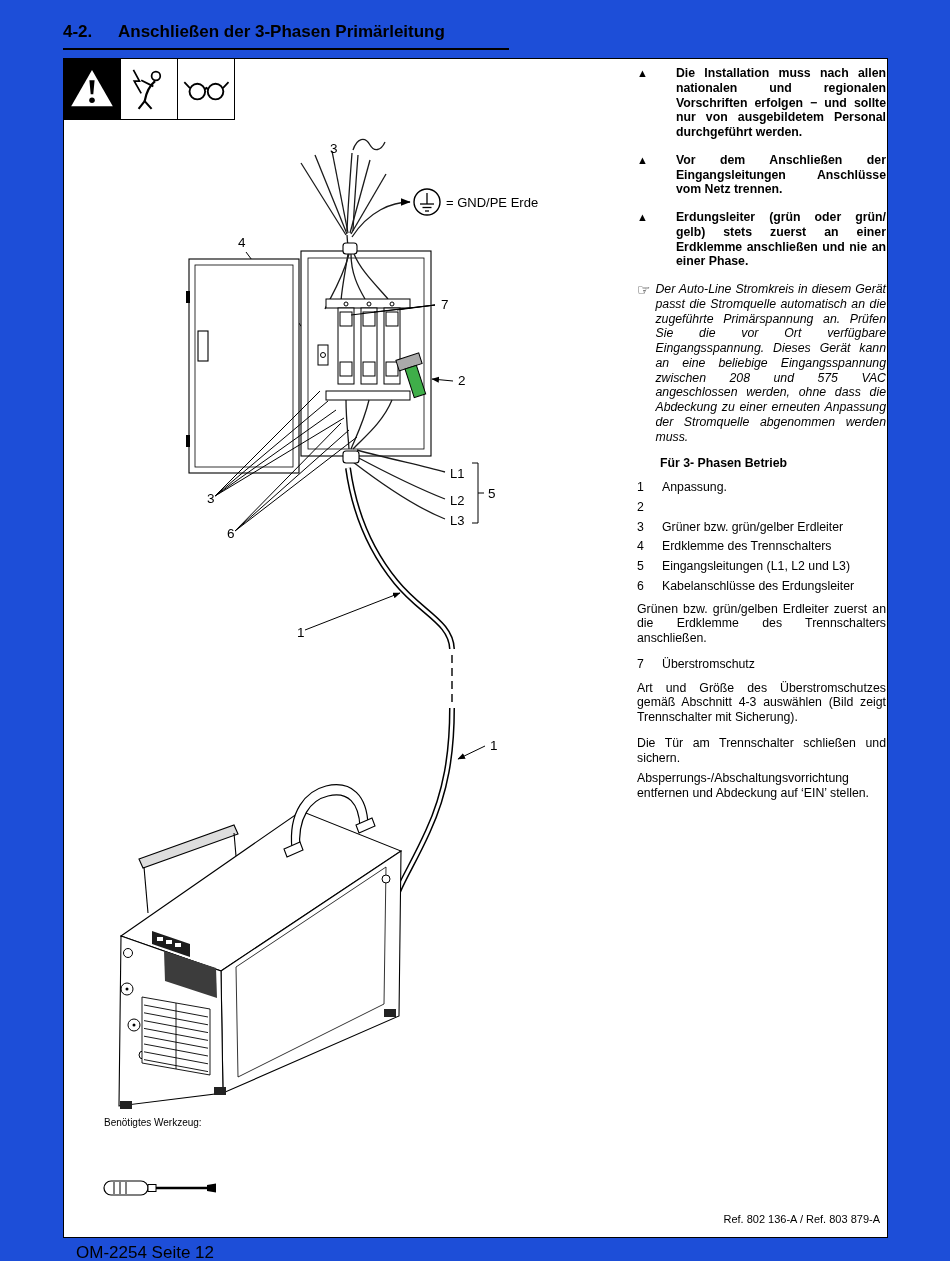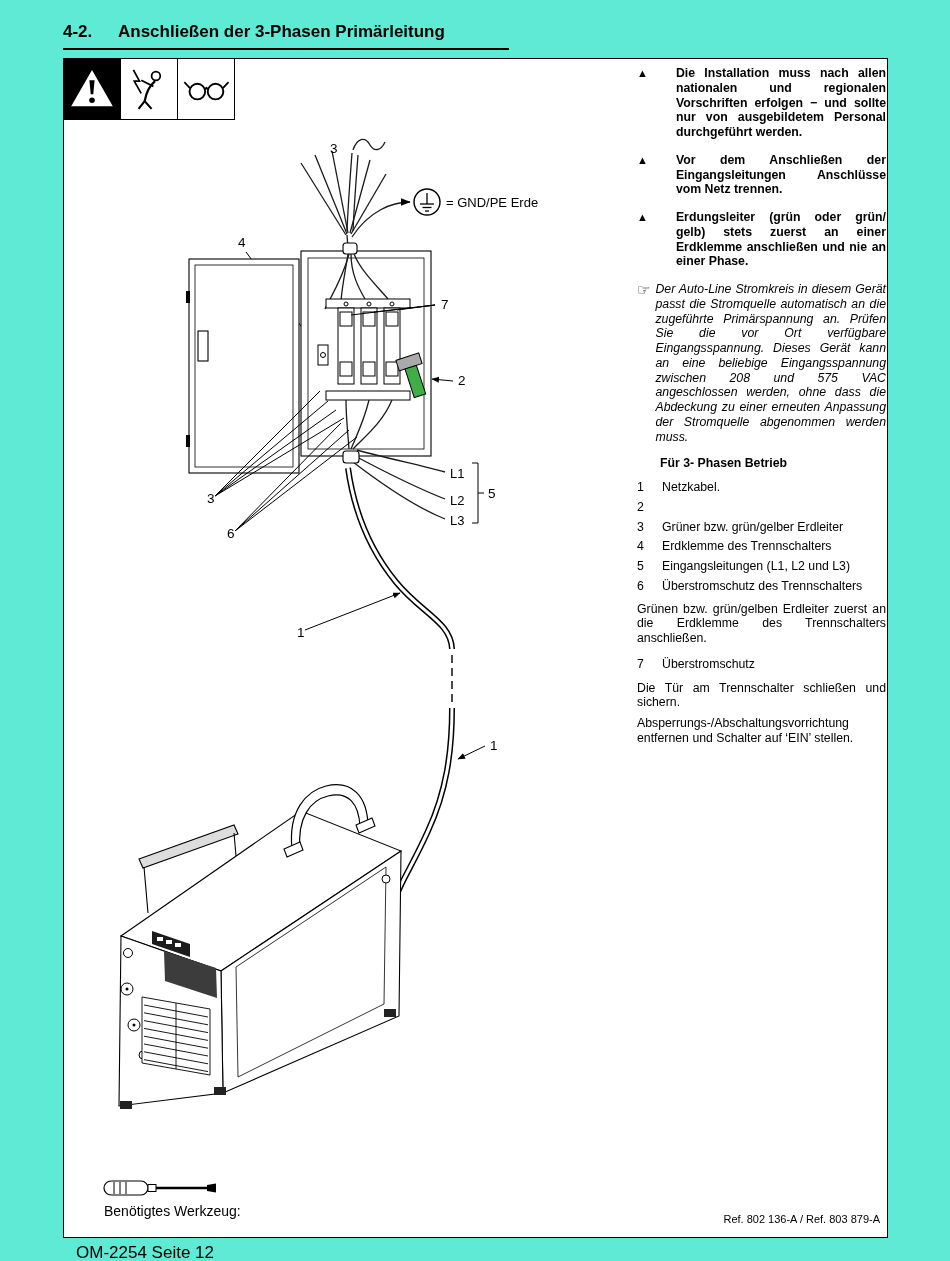--- a/index.html
+++ b/index.html
@@ -1,18 +1,18 @@
 <!DOCTYPE html>
 <html><head>
 <meta charset="utf-8">
 <style>
   * { margin:0; padding:0; box-sizing:border-box; }
   html,body { background:#fff; }
   body { width:950px; height:1261px; font-family:"Liberation Sans", sans-serif; color:#000; position:relative; }
-  .page { position:relative; width:950px; height:1261px; background:#5eead4; overflow:hidden; }
+  .page { position:relative; width:950px; height:1261px; background:#1d4ed8; overflow:hidden; }
 
   .title { position:absolute; left:63px; top:22px; width:446px; font-size:17px; font-weight:bold;
            border-bottom:2px solid #000; padding-bottom:6px; }
   .title .num { display:inline-block; width:55px; }
 
   .content-box { position:absolute; left:63px; top:58px; width:825px; height:1180px; border:1px solid #000; background:#fff; }
 
   .diagram-svg { position:absolute; left:0; top:0; }
 
   .safety-icons { position:absolute; left:-1px; top:-1px; display:flex; }
@@ -29,21 +29,21 @@
   .note p { text-align:justify; }
   .for-heading { font-size:12.3px; font-weight:bold; margin:1px 0 9px;padding-left:23px; }
   .legend { margin-bottom:8px; }
   .legend-item { display:flex; margin-bottom:5px; }
   .legend-item .lnum { width:25px; flex:none; }
   .para { text-align:justify; margin-bottom:11px; }
   .para.tight { margin-bottom:6px; }
   .item7 { margin:0 0 9px; }
 
   .ref { position:absolute; right:7px; bottom:12px; font-size:11px; }
-  .tools-label { position:absolute; left:40px; top:1144px; font-size:14px; }
+  .tools-label { position:absolute; left:40px; top:1058px; font-size:10px; }
   .page-footer { position:absolute; left:76px; top:1243px; font-size:17px; }
 
   .lbl { font:13px "Liberation Sans", sans-serif; fill:#000; }
   .big { font:13.5px "Liberation Sans", sans-serif; fill:#000; }
   .ldr { stroke:#000; stroke-width:1; fill:none; }
   .wire { stroke:#1a1a1a; stroke-width:1.3; fill:none; }
   .thin { stroke:#000; stroke-width:0.8; fill:none; }
   .part { fill:#fff; stroke:#000; stroke-width:1.1; }
 </style>
 </head>
@@ -301,52 +301,53 @@
       <div class="note">
         <span class="hand">☞</span>
         <p>Der Auto-Line Stromkreis in diesem Gerät passt die Stromquelle automatisch an die zugeführte Primärspannung an. Prüfen Sie die vor Ort verfügbare Eingangsspannung. Dieses Gerät kann an eine beliebige Eingangsspannung zwischen 208 und 575 VAC angeschlossen werden, ohne dass die Abdeckung zu einer erneuten Anpassung der Stromquelle abgenommen werden muss.</p>
       </div>
 
       <h3 class="for-heading">Für 3- Phasen Betrieb</h3>
 
       <div class="legend">
         <div class="legend-item">
           <span class="lnum">1</span>
-            <span>Netzkabel.</span>
+            <span>Anpassung.</span>
         </div>
         <div class="legend-item">
           <span class="lnum">2</span>
         </div>
         <div class="legend-item">
           <span class="lnum">3</span>
             <span>Grüner bzw. grün/gelber Erdleiter</span>
         </div>
         <div class="legend-item">
           <span class="lnum">4</span>
             <span>Erdklemme des Trennschalters</span>
         </div>
         <div class="legend-item">
           <span class="lnum">5</span>
             <span>Eingangsleitungen (L1, L2 und L3)</span>
         </div>
         <div class="legend-item">
           <span class="lnum">6</span>
-            <span>Überstromschutz des Trennschalters</span>
+            <span>Kabelanschlüsse des Erdungsleiter</span>
         </div>
       </div>
 
       <p class="para">Grünen bzw. grün/gelben Erdleiter zuerst an die Erdklemme des Trennschalters anschließen.</p>
 
       <div class="legend-item item7">
         <span class="lnum">7</span>
           <span>Überstromschutz</span>
       </div>
 
+      <p class="para">Art und Größe des Überstromschutzes gemäß Abschnitt 4-3 auswählen (Bild zeigt Trennschalter mit Sicherung).</p>
       <p class="para tight">Die Tür am Trennschalter schließen und sichern.</p>
-      <p class="para">Absperrungs-/Abschaltungsvorrichtung entfernen und Schalter auf ‘EIN’ stellen.</p>
+      <p class="para">Absperrungs-/Abschaltungsvorrichtung entfernen und Abdeckung auf ‘EIN’ stellen.</p>
     </div>
 
     <div class="tools-label">Benötigtes Werkzeug:</div>
     <div class="ref">Ref. 802 136-A / Ref. 803 879-A</div>
   </div>
 
   <div class="page-footer">OM-2254 Seite 12</div>
 </div>
 
 </body></html>

